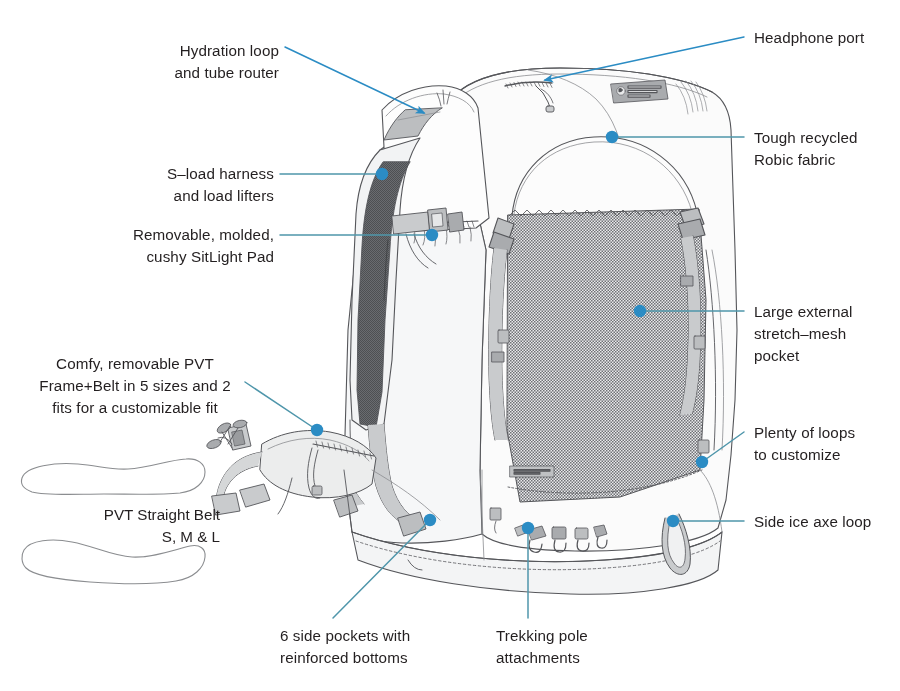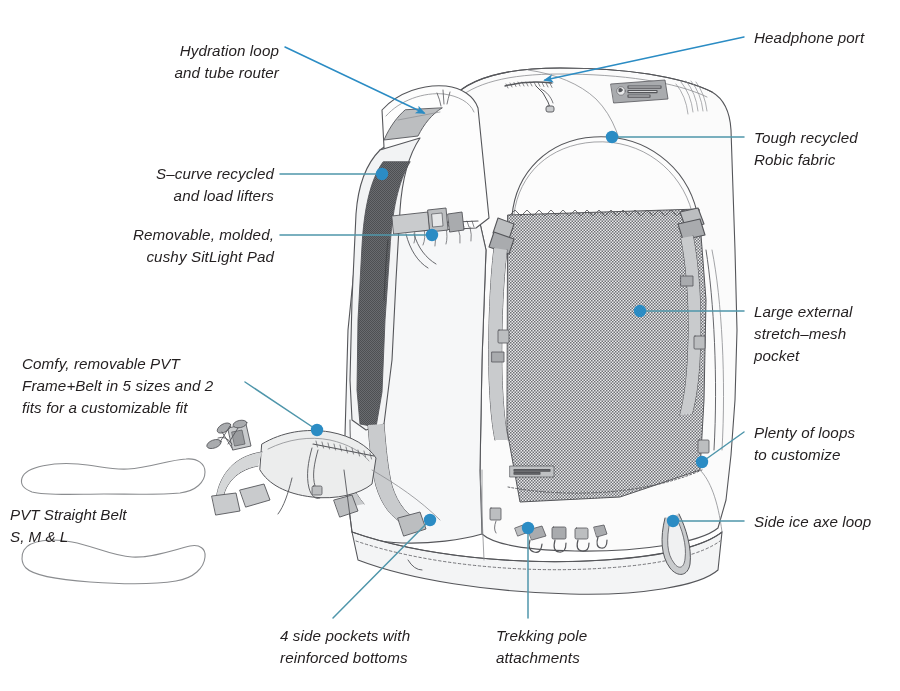--- a/index.html
+++ b/index.html
@@ -19,41 +19,41 @@
     position: absolute;
     color: #231f20;
     font-size: 15.2px;
     line-height: 1.45;
     letter-spacing: 0.1px;
     white-space: pre-line;
     font-family: "Liberation Sans", sans-serif;
   }
   .ta-right { text-align: right; }
   .ta-left  { text-align: left;  }
-  .ta-center{ text-align: left;}
+  .ta-center{ text-align: center;}
 
   .legend-caption {
     position: absolute;
     color: #231f20;
     font-size: 15.2px;
     line-height: 1.42;
-    text-align: left;
+    text-align: right;
     white-space: pre-line;
     font-family: "Liberation Sans", sans-serif;
   }
 
   svg.layer {
     position: absolute;
     left: 0; top: 0;
     width: 900px;
     height: 691px;
   }
   svg.layer.art  { z-index: 1; }
   svg.layer.lead { z-index: 3; }
-  .txtlayer { position: absolute; left:0; top:0; width:900px; height:588px; z-index: 4; font-style: italic; }
+  .txtlayer { position: absolute; left:0; top:0; width:900px; height:588px; z-index: 4; }
 </style>
 </head>
 <body>
 
 <div id="page">
 
   <svg class="layer art" viewBox="0 0 900 691">
     <defs>
       <pattern id="meshpat" width="3" height="3" patternUnits="userSpaceOnUse">
         <rect width="3" height="3" fill="#e9eaec"></rect>
@@ -337,21 +337,21 @@
       <circle cx="673" cy="521" r="6.2"></circle>
       <circle cx="430" cy="520" r="6.2"></circle>
       <circle cx="528" cy="528" r="6.2"></circle>
     </g>
   </svg>
 
   <div class="txtlayer">
     <div class="callout-text ta-right" style="right:621px; top:40px; width:260px;">Hydration loop
 and tube router</div>
 
-    <div class="callout-text ta-right" style="right:626px; top:163px; width:260px;">S–curve recycled
+    <div class="callout-text ta-right" style="right:626px; top:163px; width:260px;">S–load harness
 and load lifters</div>
 
     <div class="callout-text ta-right" style="right:626px; top:224px; width:300px;">Removable, molded,
 cushy SitLight Pad</div>
 
     <div class="callout-text ta-center" style="left:22px; top:353px; width:226px;">Comfy, removable PVT
 Frame+Belt in 5 sizes and 2
 fits for a customizable fit</div>
 
     <div class="callout-text ta-left" style="left:754px; top:27px; width:150px;">Headphone port</div>
@@ -361,21 +361,21 @@
 
     <div class="callout-text ta-left" style="left:754px; top:301px; width:150px;">Large external
 stretch–mesh
 pocket</div>
 
     <div class="callout-text ta-left" style="left:754px; top:422px; width:150px;">Plenty of loops
 to customize</div>
 
     <div class="callout-text ta-left" style="left:754px; top:511px; width:160px;">Side ice axe loop</div>
 
-    <div class="callout-text ta-left" style="left:280px; top:625px; width:200px;">4 side pockets with
+    <div class="callout-text ta-left" style="left:280px; top:625px; width:200px;">6 side pockets with
 reinforced bottoms</div>
 
     <div class="callout-text ta-left" style="left:496px; top:625px; width:180px;">Trekking pole
 attachments</div>
 
     <div class="legend-caption" style="left:10px; top:504px; width:210px;">PVT Straight Belt
 S, M &amp; L</div>
 
   </div>
 

